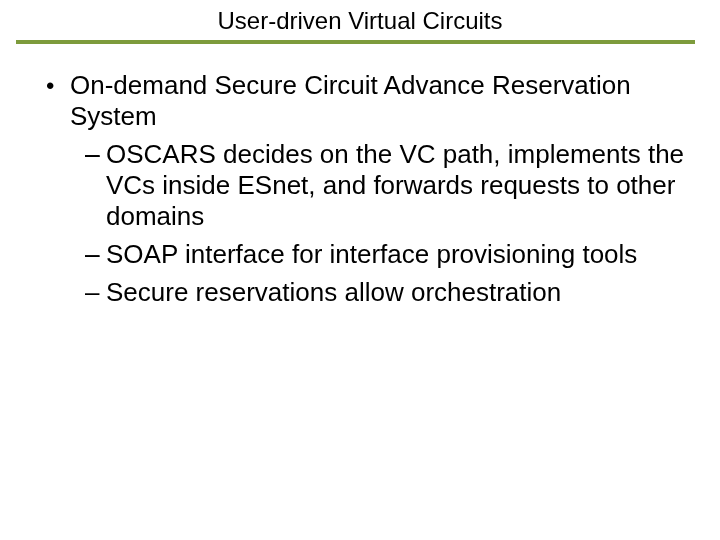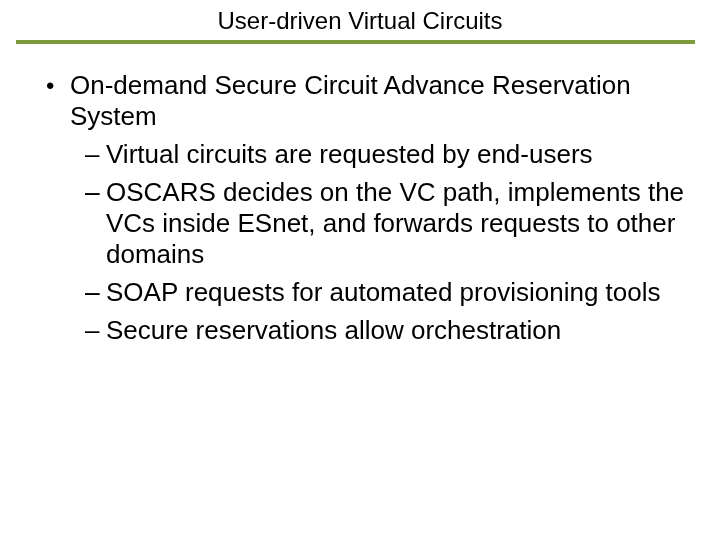--- a/index.html
+++ b/index.html
@@ -61,34 +61,33 @@
 <div class="slide" style="color: rgb(0, 0, 0);">
   <div class="slide-title">User-driven Virtual Circuits</div>
   <div class="title-rule" style="background: rgb(125, 155, 60);"></div>
   <ul class="bullet-list">
     <li class="level1">
       <span class="marker">•</span>
       <span class="text">On-demand Secure Circuit Advance Reservation System</span>
     </li>
     <li class="level2">
       <span class="marker">–</span>
-      <span class="text">Virtual circuits are requested by end-users</span>
     </li>
     <li class="level2">
       <span class="marker">–</span>
     </li>
     <li class="level2">
       <span class="marker">–</span>
       <span class="text">OSCARS decides on the VC path, implements the VCs inside ESnet, and forwards requests to other domains</span>
     </li>
     <li class="level2">
       <span class="marker">–</span>
     </li>
     <li class="level2">
       <span class="marker">–</span>
-      <span class="text">SOAP requests for automated provisioning tools</span>
+      <span class="text">SOAP interface for interface provisioning tools</span>
     </li>
     <li class="level2">
       <span class="marker">–</span>
       <span class="text">Secure reservations allow orchestration</span>
     </li>
   </ul>
 </div>
 
 </body></html>

